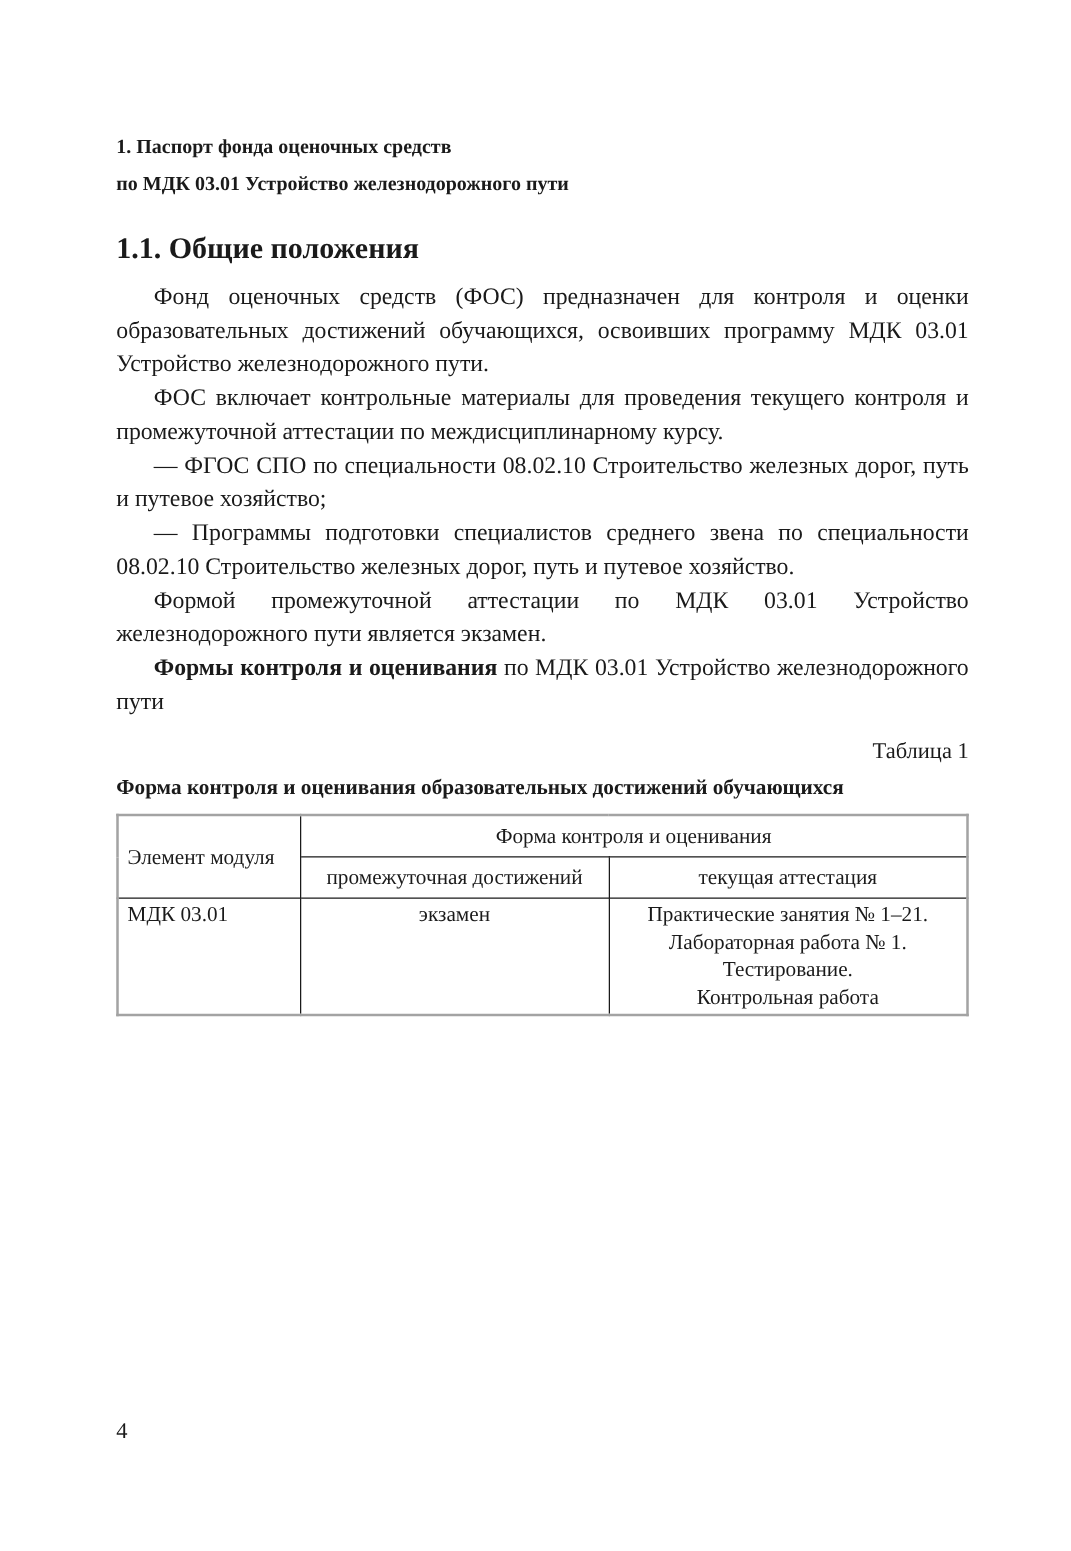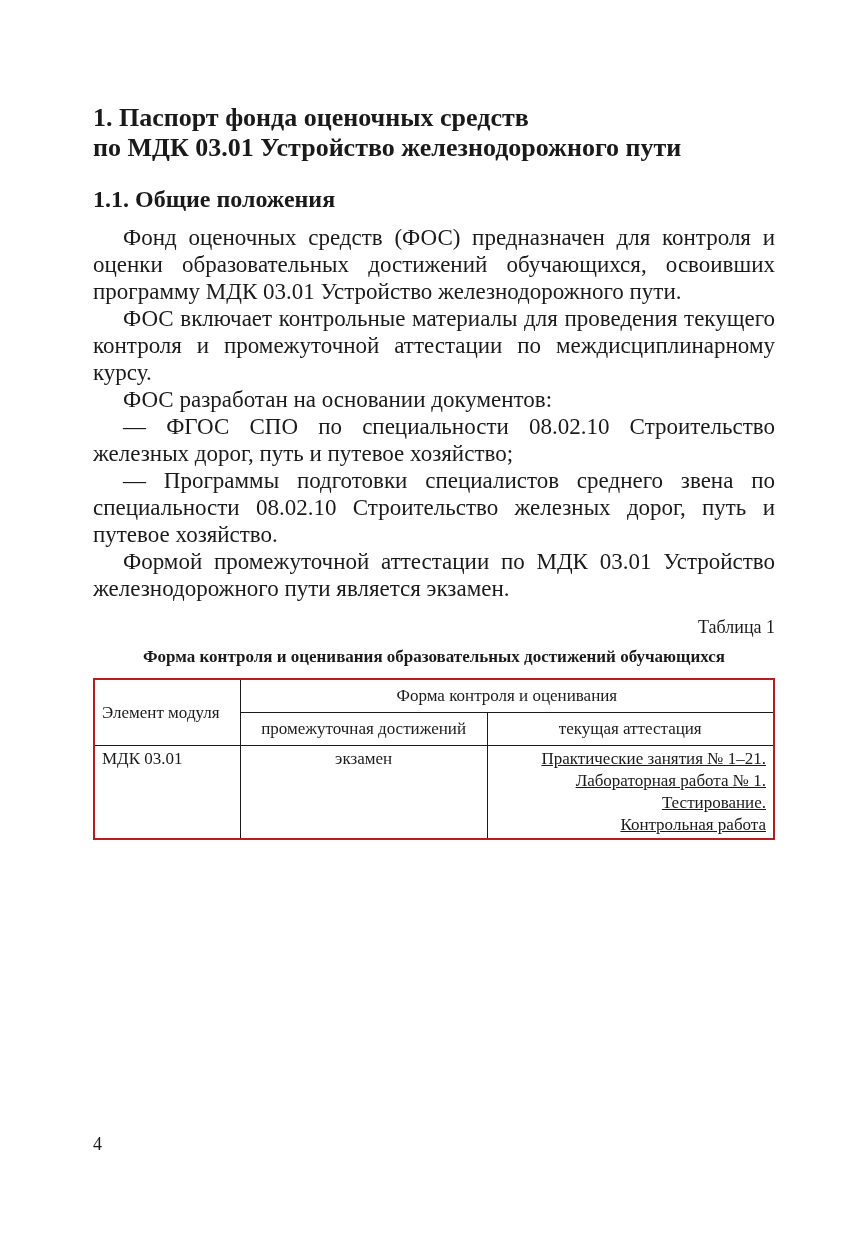--- a/index.html
+++ b/index.html
@@ -15,72 +15,71 @@
     overflow: hidden;
   }
   .content {
     position: absolute;
     left: 93px;
     top: 0;
     width: 682px;
   }
   .doc-heading {
     margin: 103px 0 0 0;
-    font-size: 26px;
+    font-size: 16px;
     line-height: 30px;
     font-weight: bold;
   }
   .section-title {
     margin: 23px 0 0 0;
     font-size: 24px;
     line-height: 26px;
     font-weight: bold;
   }
   .body-text { margin-top: 12px; }
   .body-text p {
     margin: 0;
-    font-size: 23px;
+    font-size: 19px;
     line-height: 27px;
     text-align: justify;
     text-indent: 30px;
   }
   .table-label {
     margin-top: 13px;
     font-size: 18px;
     line-height: 24px;
     text-align: right;
   }
   .table-title {
     margin-top: 7px;
     font-size: 17px;
     line-height: 22px;
     font-weight: bold;
-    text-align: center;
   }
   table.data-table {
     margin-top: 10px;
     width: 100%;
     border-collapse: collapse;
-    border: 2px solid #b91c1c;
+    border: 2px solid #a3a3a3;
     font-size: 17px;
   }
   table.data-table th, table.data-table td {
     border: 1px solid #1a1a1a;
     padding: 2px 7px;
     font-weight: normal;
     line-height: 22px;
   }
   .col-element   { width: 21.5%; }
   .col-interm    { width: 36.3%; }
   .col-current   { width: 42.2%; }
   th.cell-element { text-align: left; vertical-align: middle; }
   th.cell-group, th.cell-sub { height: 28px; }
   td.cell-module { text-align: left; vertical-align: top; margin-top: 30px; }
   td.cell-exam   { text-align: center; vertical-align: top; }
-  td.cell-current{ text-align: right; vertical-align: top; text-decoration: underline; }
+  td.cell-current{ text-align: center; vertical-align: top; }
   .page-number {
     position: absolute;
     left: 93px;
     top: 1132px;
     font-size: 18px;
     line-height: 24px;
   }
 </style>
 </head>
 <body>
@@ -90,24 +89,24 @@
 
     <h1 class="doc-heading"><span>1. Паспорт фонда оценочных средств</span><br>
       <span>по МДК 03.01 Устройство железнодорожного пути</span>
     </h1>
 
     <h2 class="section-title">1.1. Общие положения</h2>
 
     <div class="body-text">
       <p>Фонд оценочных средств (ФОС) предназначен для контроля и оценки образовательных достижений обучающихся, освоивших программу МДК 03.01 Устройство железнодорожного пути.</p>
       <p>ФОС включает контрольные материалы для проведения текущего контроля и промежуточной аттестации по междисциплинарному курсу.</p>
-      <p>ФОС разработан на основании документов:</p>
       <p>— ФГОС СПО по специальности 08.02.10 Строительство железных дорог, путь и путевое хозяйство;</p>
       <p>— Программы подготовки специалистов среднего звена по специальности 08.02.10 Строительство железных дорог, путь и путевое хозяйство.</p>
       <p>Формой промежуточной аттестации по МДК 03.01 Устройство железнодорожного пути является экзамен.</p>
+      <p><b>Формы контроля и оценивания</b><span> по МДК 03.01 Устройство железнодорожного пути</span></p>
     </div>
 
     <div class="table-label">Таблица 1</div>
 
     <div class="table-title">Форма контроля и оценивания образовательных достижений обучающихся</div>
 
     <table class="data-table">
       <colgroup>
         <col class="col-element">
         <col class="col-interm">

